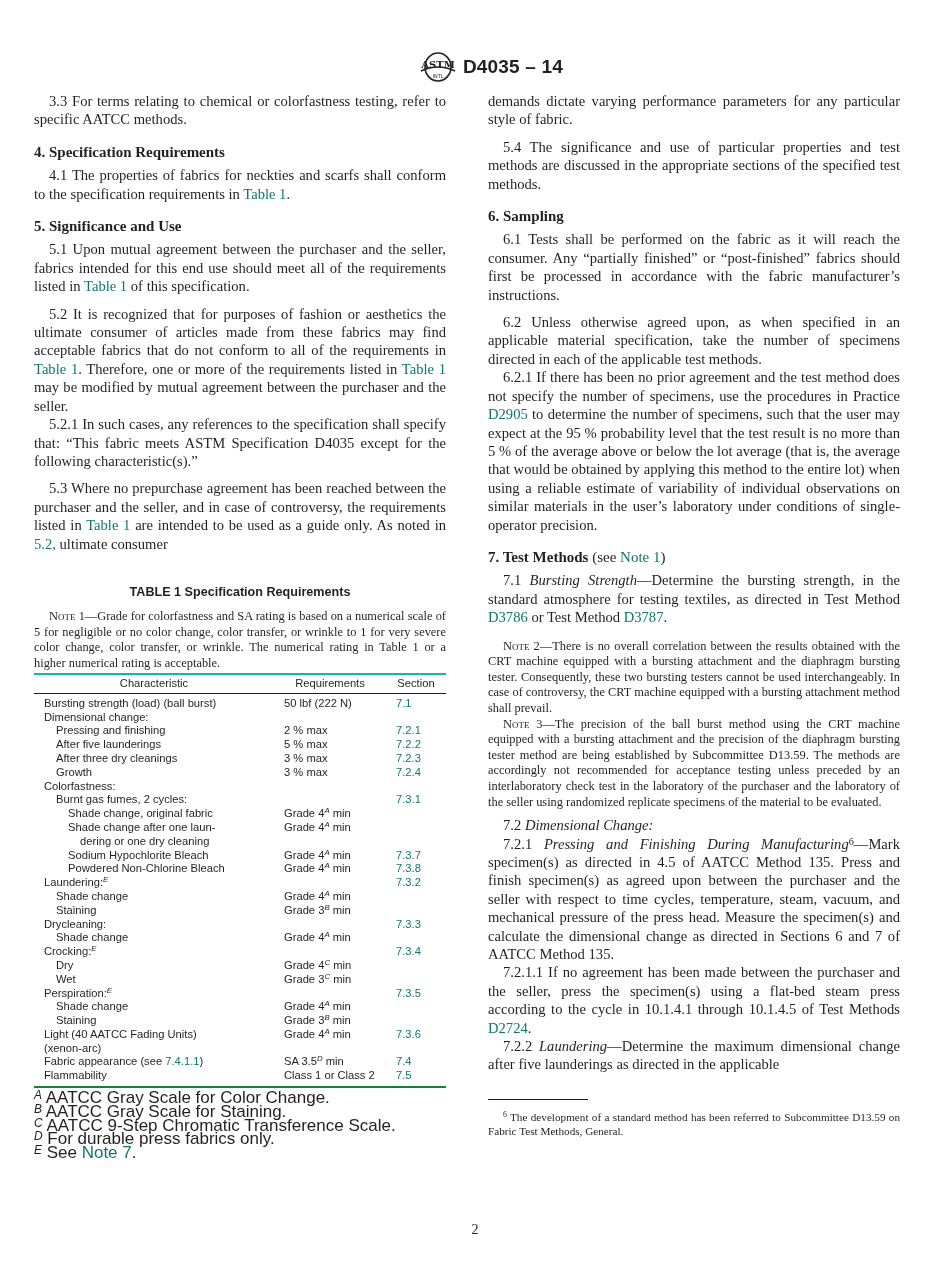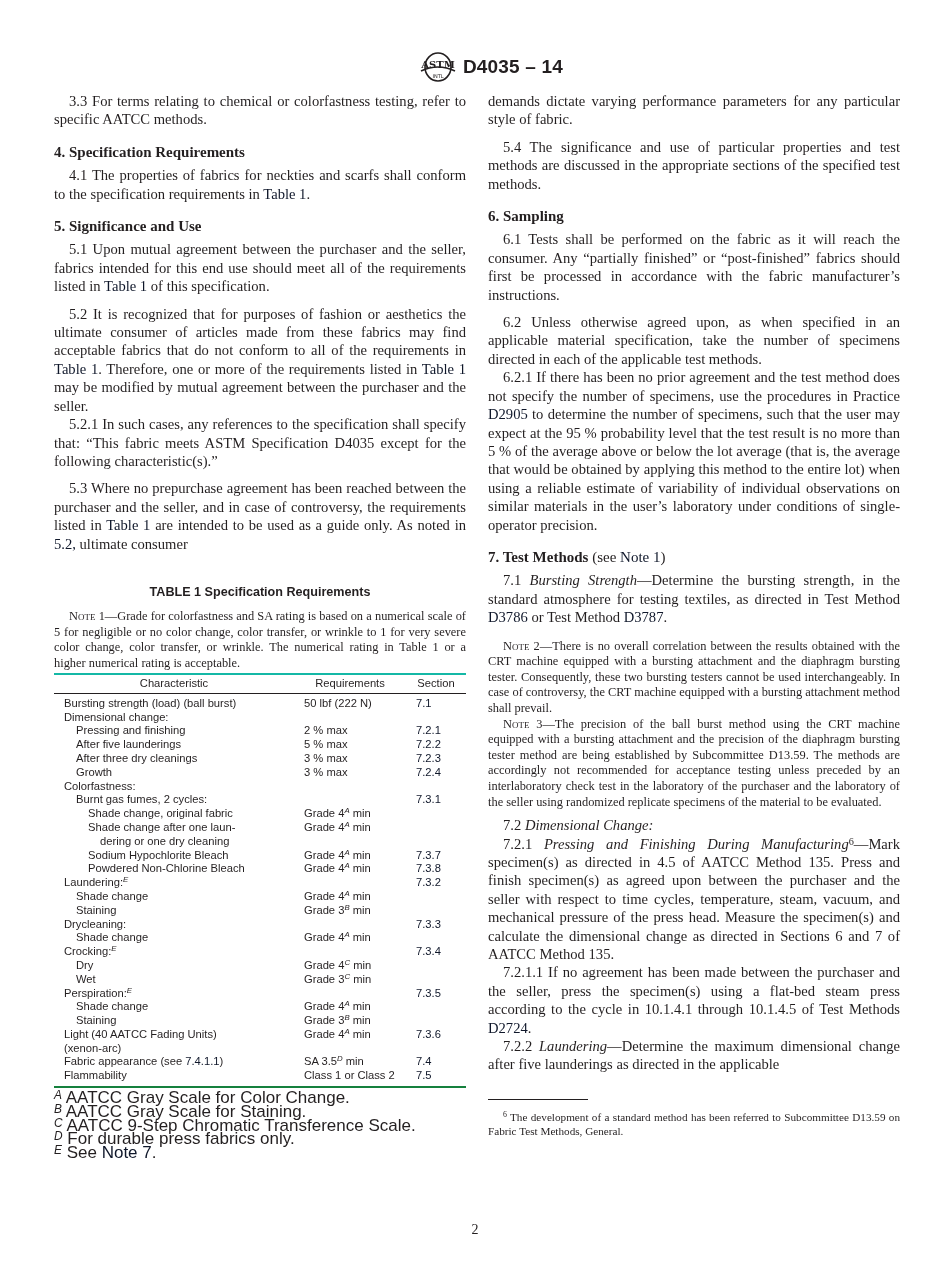--- a/index.html
+++ b/index.html
@@ -1,24 +1,24 @@
 <!DOCTYPE html>
 <html><head>
   <meta charset="utf-8">
   <style>
     * { box-sizing: border-box; margin: 0; padding: 0; }
     html, body { width: 950px; height: 1272px; background: #ffffff; }
     body { position: relative; font-family: "Liberation Serif", "DejaVu Serif", serif; color: #231f20; }
-    .link { color: #0f172a; }
+    .link { color: #0f766e; }
     .header { position: absolute; top: 50px; left: 16px; width: 950px; height: 34px; display: flex; justify-content: center; align-items: center; }
     .header .logo { width: 38px; height: 32px; margin-right: 6px; }
     .header .doc-id { font-family: "Liberation Sans", "DejaVu Sans", sans-serif; font-weight: bold; font-size: 19px; letter-spacing: 0.2px; }
 
     .col { position: absolute; top: 92px; width: 412px; font-size: 14.6px; line-height: 18.4px; text-align: justify; }
-    .col.left { left: 54px; }
+    .col.left { left: 34px; }
     .col.right { left: 488px; }
 
     .para { text-indent: 15px; }
     .gap { margin-top: 9px; }
     .heading { font-weight: bold; font-size: 15px; margin-top: 14px; margin-bottom: 5px; }
     .heading .normal { font-weight: normal; }
     i { font-style: italic; }
     .note { font-size: 12.4px; line-height: 15.6px; text-indent: 15px; }
     .note .sc { font-variant: small-caps; }
 

